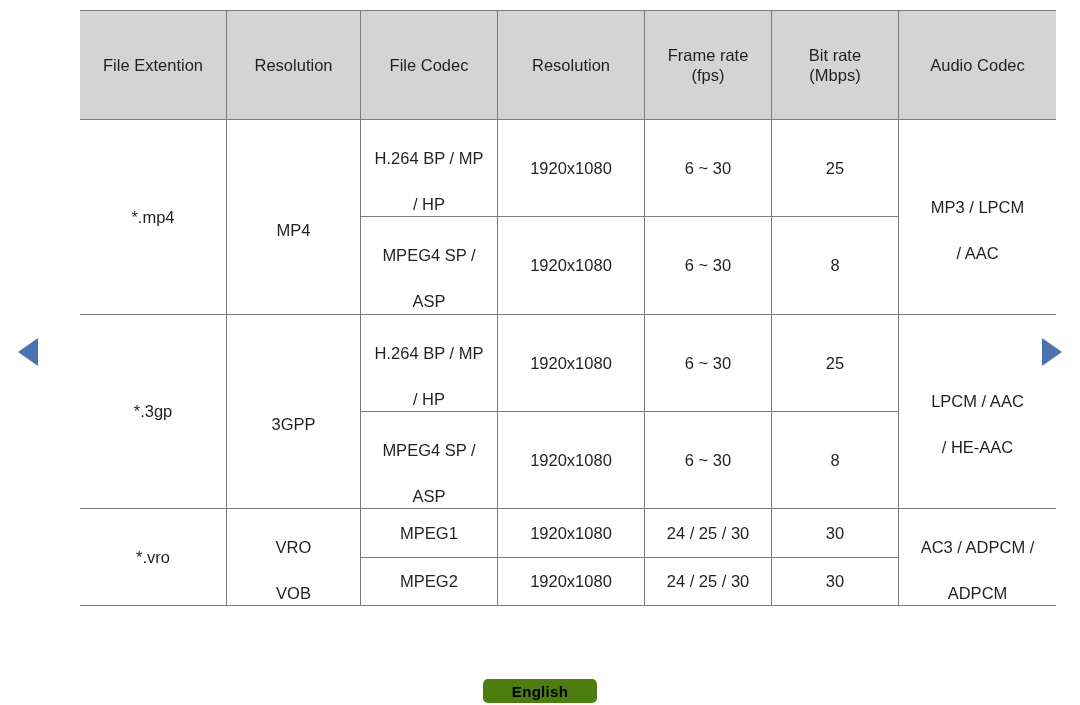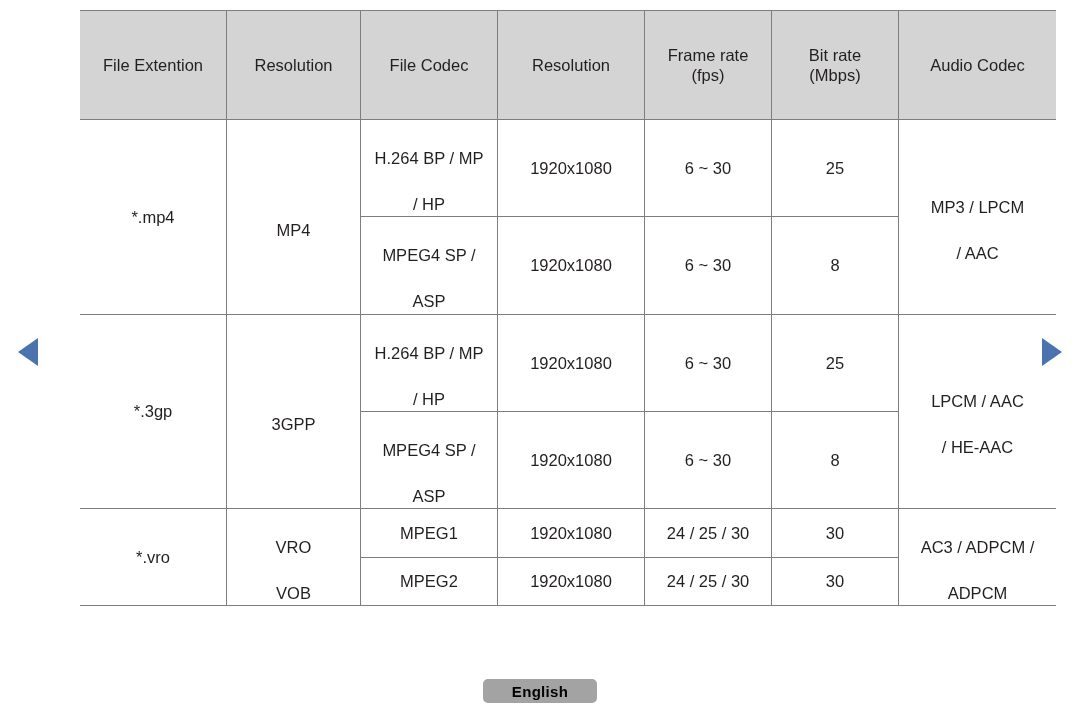--- a/index.html
+++ b/index.html
@@ -83,21 +83,21 @@
 
   .stack-line { display: block; margin-top: 26px; }
 
   
   .lang-button {
     position: absolute;
     left: 483px;
     top: 679px;
     width: 114px;
     height: 24px;
-    background: #a3a3a3;
+    background: #4d7c0f;
     border: none;
     border-radius: 5px;
     font-family: "Liberation Sans", sans-serif;
     font-size: 15px;
     font-weight: bold;
     color: #000000;
     letter-spacing: 0.3px;
     cursor: pointer;
     padding: 0;
   }

